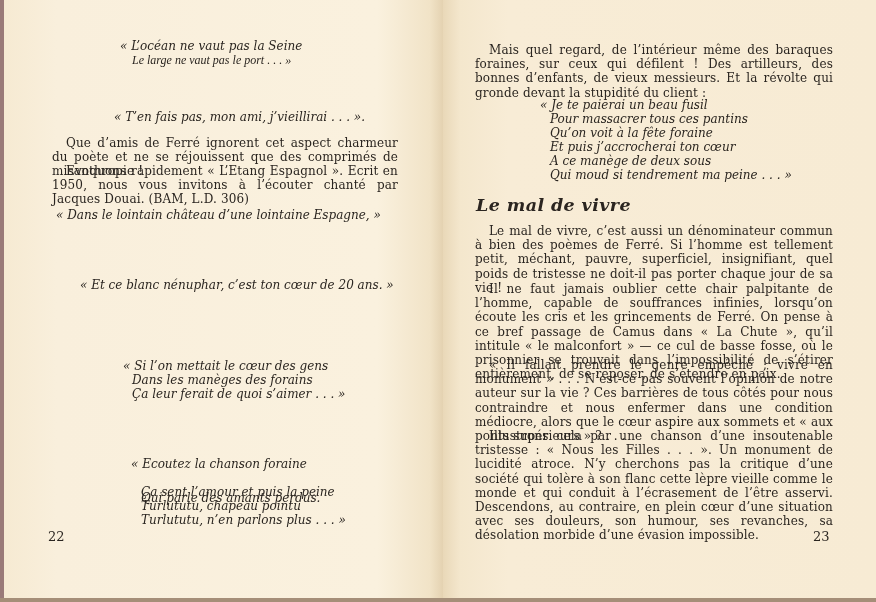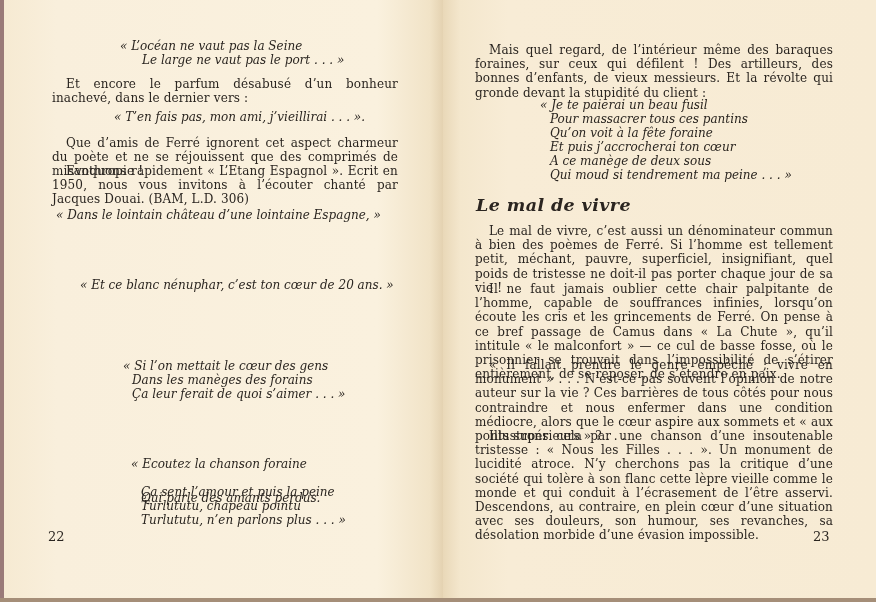--- a/index.html
+++ b/index.html
@@ -25,23 +25,22 @@
   .heading { position:absolute; font-style:italic; font-size:17.5px; font-weight:bold; letter-spacing:0.4px; color:#2b2520; }
   .pagenum { position:absolute; font-size:13px; font-family:"DejaVu Serif", serif; }
 </style>
 </head>
 <body>
 
 <div class="spread">
 
   <div class="page left">
     <div class="verse" style="left:116px; top:39px;">« L’océan ne vaut pas la Seine</div>
-    <div class="verse" style="left:138px; top:53px;">Le large ne vaut pas le port . . . »</div>
+    <div class="verse" style="left:128px; top:53px;font-family:Liberation Serif, serif;">Le large ne vaut pas le port . . . »</div>
 
-    <div class="txt para indent" style="left:48px; top:77px; width:346px;">Et encore le parfum désabusé d’un bonheur inachevé, dans le dernier vers :</div>
 
     <div class="verse" style="left:110px; top:110px;text-align:right;">« T’en fais pas, mon ami, j’vieillirai . . . ».</div>
 
     <div class="txt para indent" style="left:48px; top:136px; width:346px;">Que d’amis de Ferré ignorent cet aspect charmeur du poète et ne se réjouissent que des comprimés de misanthropie !</div>
 
     <div class="txt para indent" style="left:48px; top:164px; width:346px;">Evoquons rapidement « L’Etang Espagnol ». Ecrit en 1950, nous vous invitons à l’écouter chanté par Jacques Douai. (BAM, L.D. 306)</div>
 
     <div class="verse" style="left:52px; top:208px;">« Dans le lointain château d’une lointaine Espagne, »</div>
 
 

